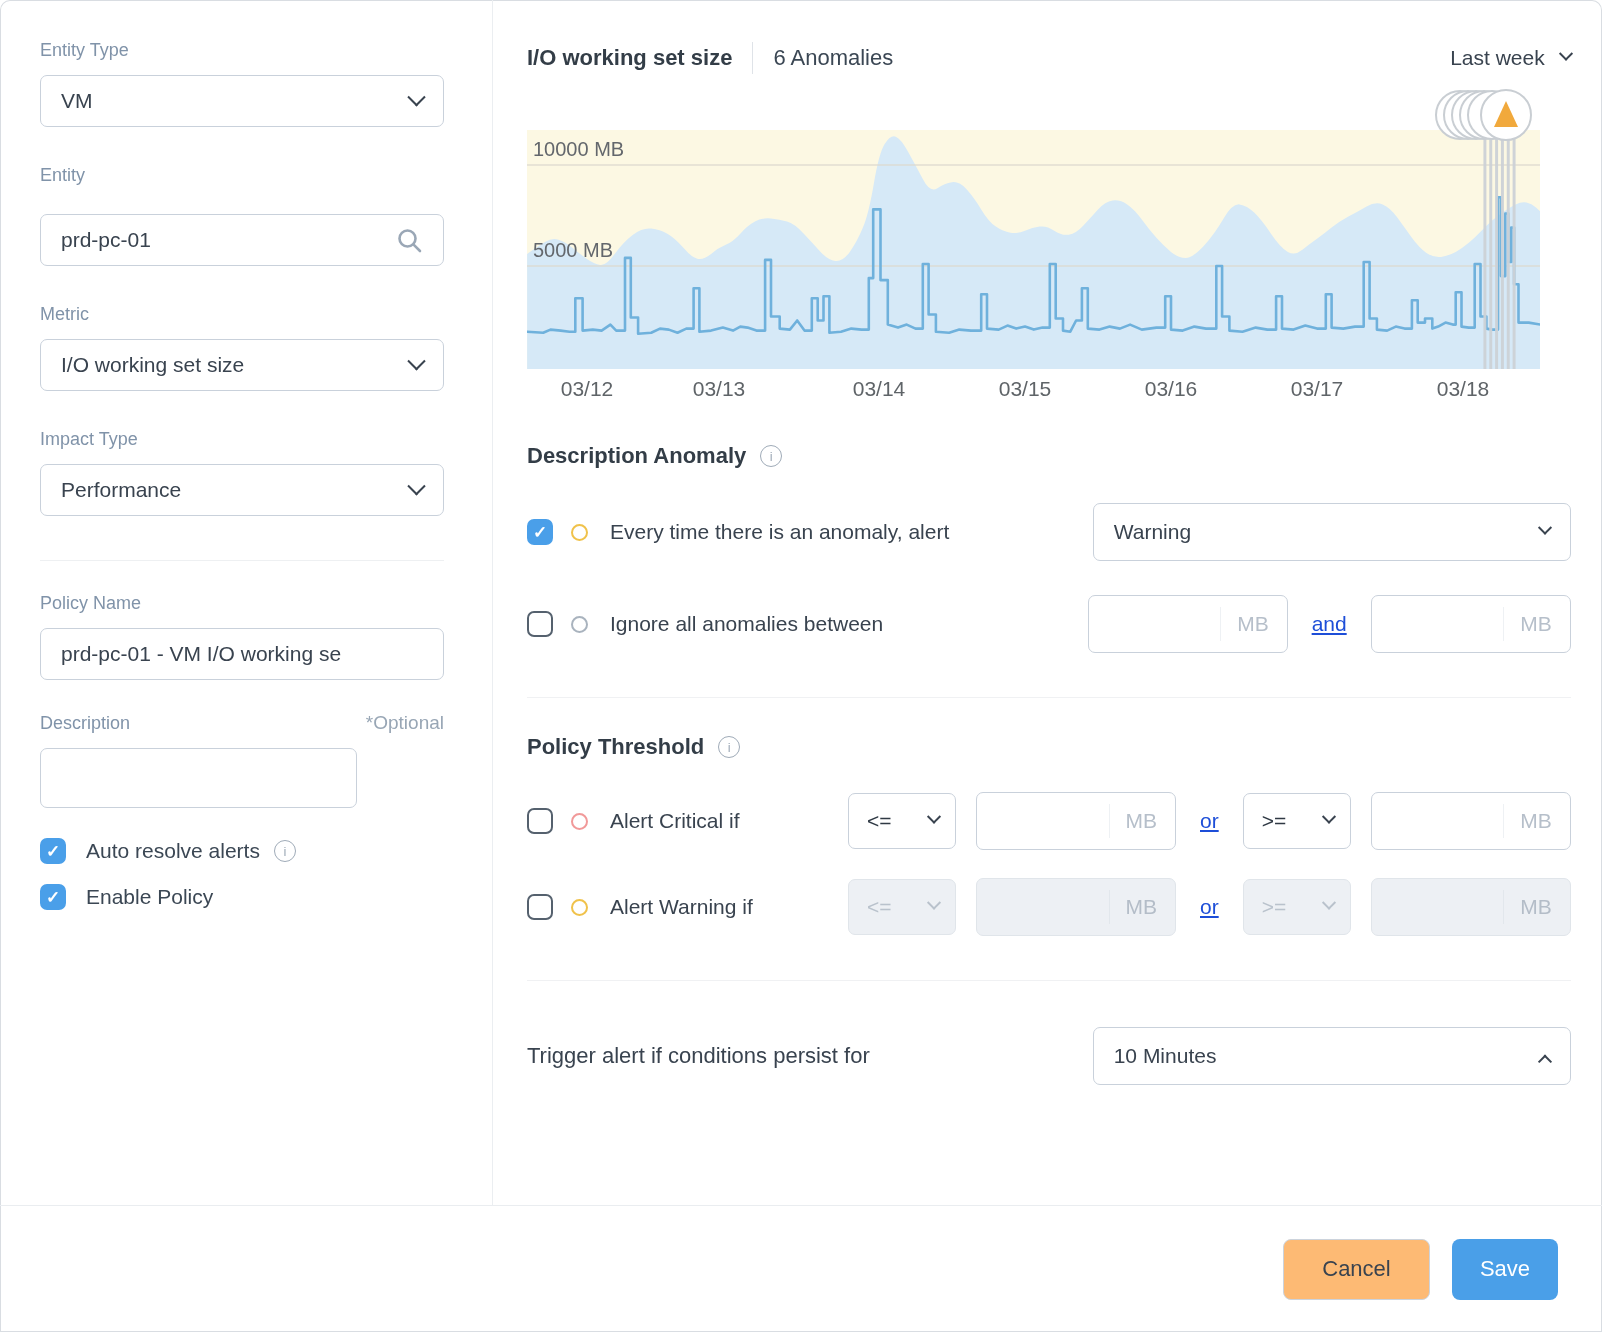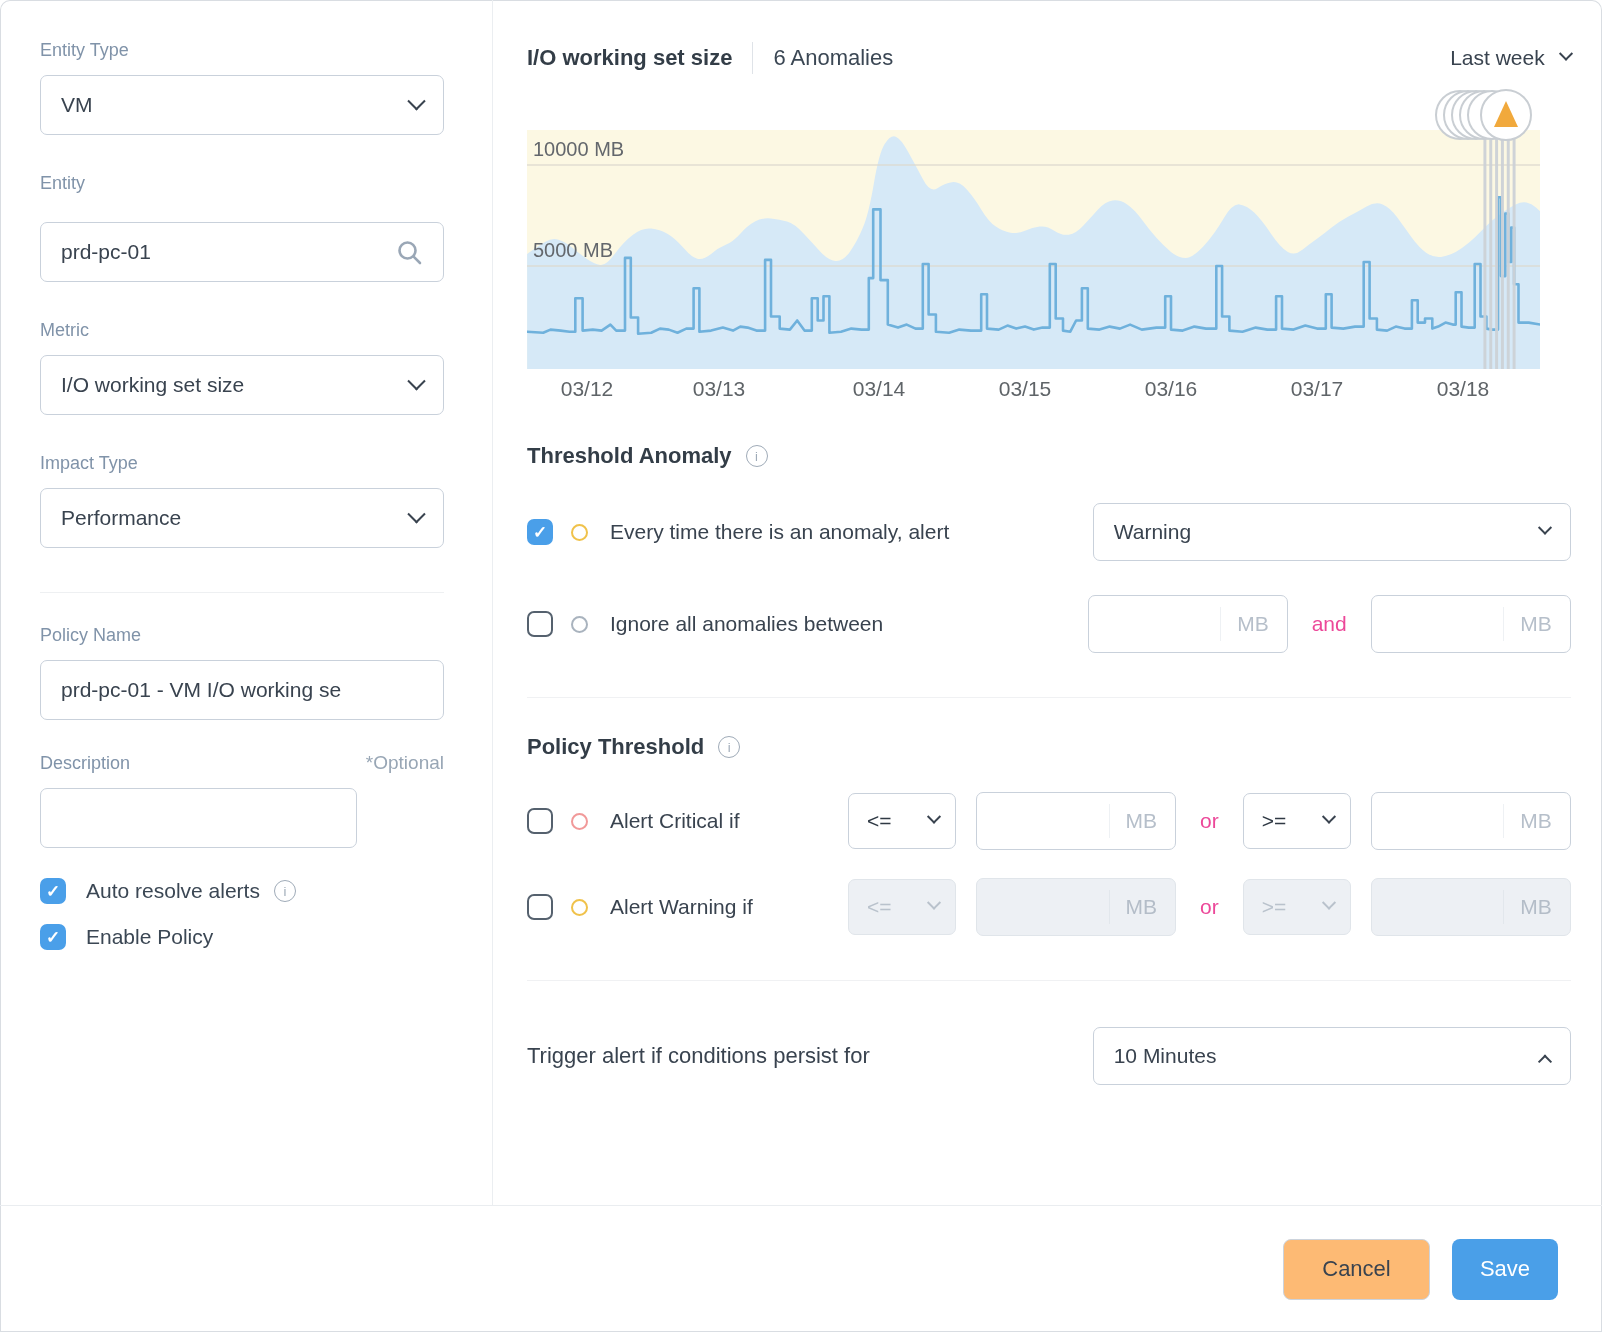--- a/index.html
+++ b/index.html
@@ -17,21 +17,21 @@
   .hdr-help { right:134px; }
   .hdr-close { right:62px; font-weight:400; }
 
   .content { flex:1 1 auto; display:flex; min-height:0; }
   .left { width:493px; flex:0 0 493px; border-right:1px solid #ebeef1; padding:40px 48px 0 40px; }
   .right { flex:1; padding:42px 46px 0 34px; position:relative; }
 
   
   .f-label { font-size:18px; color:#8093a9; margin-bottom:14px; }
   .f-group { margin-bottom:38px; }
-  .ctl { height:60px; border:1px solid #c9d1db; border-radius:7px; background:#fff;
+  .ctl { height:52px; border:1px solid #c9d1db; border-radius:7px; background:#fff;
     display:flex; align-items:center; padding:0 20px; font-size:21px; color:#39434f; cursor:pointer; }
   .ctl .txt { white-space:nowrap; overflow:hidden; }
   .ctl .spacer { flex:1; }
   .chev { width:13px; height:13px; border-right:2.5px solid #39434f; border-bottom:2.5px solid #39434f;
     transform:rotate(45deg) translate(-3px,-3px); flex:0 0 auto; }
   .chev.up { transform:rotate(-135deg) translate(-4px,-4px); }
   .chev.sm { width:10px; height:10px; border-width:2.2px; }
   .search-box { margin-top:28px; }
   .divider { height:1px; background:#eef0f2; margin:44px 0 32px 0; }
   textarea.ctl { height:60px; resize:none; padding-top:14px; cursor:text; }
@@ -75,21 +75,21 @@
   .a-label { font-size:21px; color:#39434f; margin-left:22px; }
   .sel { border:1px solid #c9d1db; border-radius:7px; height:58px; display:flex; align-items:center;
     padding:0 20px; font-size:21px; color:#39434f; background:#fff; cursor:pointer; }
   .sel-wide { width:478px; margin-left:auto; }
   .mb-input { border:1px solid #c9d1db; border-radius:7px; height:58px; width:200px; display:flex;
     align-items:center; background:#fff; overflow:hidden; }
   .mb-input input { border:none; outline:none; width:0; flex:1; height:100%; font-size:21px; padding:0 12px 0 18px;
     font-family:inherit; color:#39434f; background:transparent; }
   .mb-suffix { font-size:21px; color:#b6bfca; padding:0 18px 0 16px; border-left:1px solid #eef1f4;
     height:34px; display:flex; align-items:center; }
-  .joiner { font-size:21px; color:#ec4899; margin:0 24px; }
+  .joiner { font-size:21px; color:#1d4ed8; margin:0 24px;text-decoration:underline; }
   .op-sel { width:108px; height:56px; border:1px solid #c9d1db; border-radius:7px; display:flex;
     align-items:center; justify-content:space-between; padding:0 16px 0 18px; font-size:21px; color:#2f3944;
     background:#fff; cursor:pointer; flex:0 0 auto; }
   .t-controls { margin-left:auto; display:flex; align-items:center; }
   .t-controls .mb-input { margin-left:20px; }
   .t-label { width:238px; }
   .disabled .op-sel, .disabled .mb-input { background:#edf0f4; border-color:#e0e5ea; }
   .disabled .op-sel { color:#b9c2cc; }
   .disabled .chev { border-color:#b9c2cc; }
   .disabled .mb-suffix { color:#b4bdc8; border-left-color:#e2e7ec; }
@@ -223,21 +223,21 @@
             <span style="left: 152px;">03/13</span>
             <span style="left: 312px;">03/14</span>
             <span style="left: 458px;">03/15</span>
             <span style="left: 604px;">03/16</span>
             <span style="left: 750px;">03/17</span>
             <span style="left: 896px;">03/18</span>
           </div>
       </div>
 
       <div class="sec-title-row">
-        <span class="sec-title">Threshold Anomaly</span>
+        <span class="sec-title">Description Anomaly</span>
         <i class="info-ico">i</i>
       </div>
 
       <div class="a-row">
         <div class="chkbox on">
           <span class="tick">✓</span>
         </div>
         <span class="dot yellow"></span>
         <span class="a-label">Every time there is an anomaly, alert</span>
         <div class="sel sel-wide">

